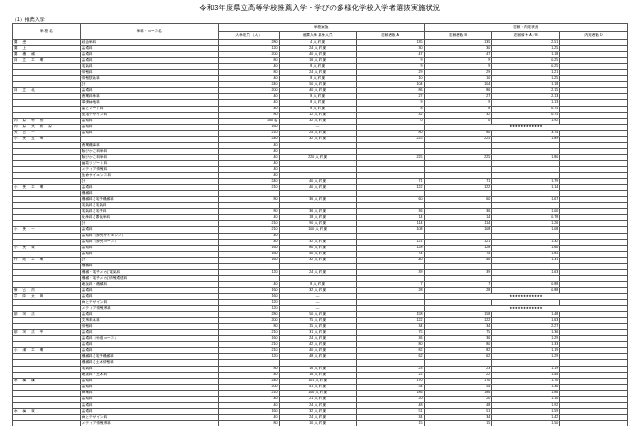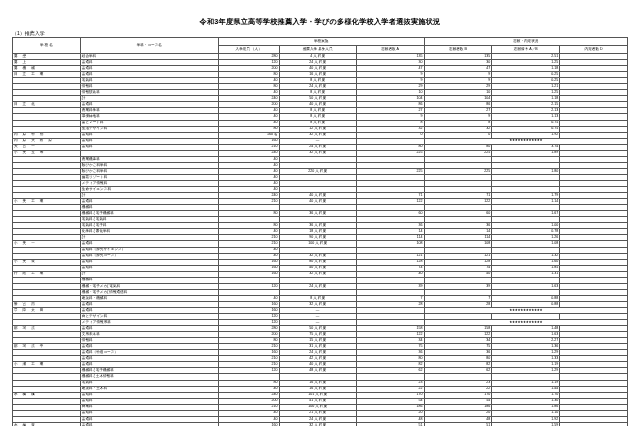--- a/index.html
+++ b/index.html
@@ -1,18 +1,18 @@
 <!DOCTYPE html>
 <html><head>
 <meta charset="utf-8">
 <style>
   html,body{margin:0;padding:0;background:#ffffff;}
   body{width:640px;height:426px;font-family:"Liberation Sans", sans-serif;color:#000;}
   .page{position:relative;width:640px;height:426px;overflow:hidden;}
-  .title{font-size:7.2px;font-weight:bold;text-align:center;margin-top:17px;letter-spacing:.2px;}
+  .title{font-size:7.2px;font-weight:normal;text-align:center;margin-top:3px;letter-spacing:.2px;}
   .subtitle{font-size:5px;margin:3px 0 1px 12px;}
   table{border-collapse:collapse;margin:0 auto;table-layout:fixed;width:616px;}
   td,th{border:0.5px solid #555;font-size:3.6px;line-height:1;padding:0;height:5.05px;
         overflow:hidden;white-space:nowrap;text-align:center;vertical-align:middle;}
   th{font-weight:normal;background:#fff;}
   .l{text-align:left;padding-left:1px;}
   .r{text-align:right;padding-right:1px;}
   .c{text-align:center;}
   .hdr td,.hdr th{height:7px;font-size:3.6px;}
   .sch{letter-spacing:2px;}

